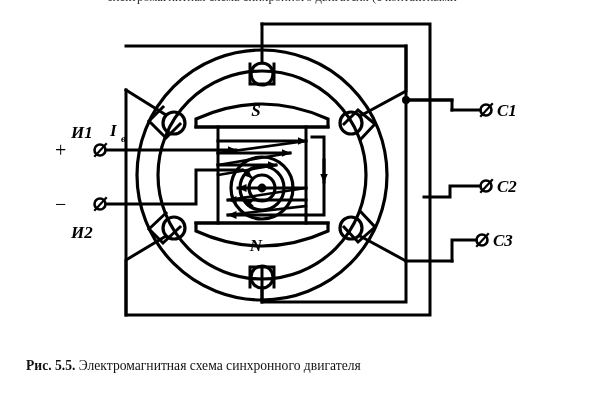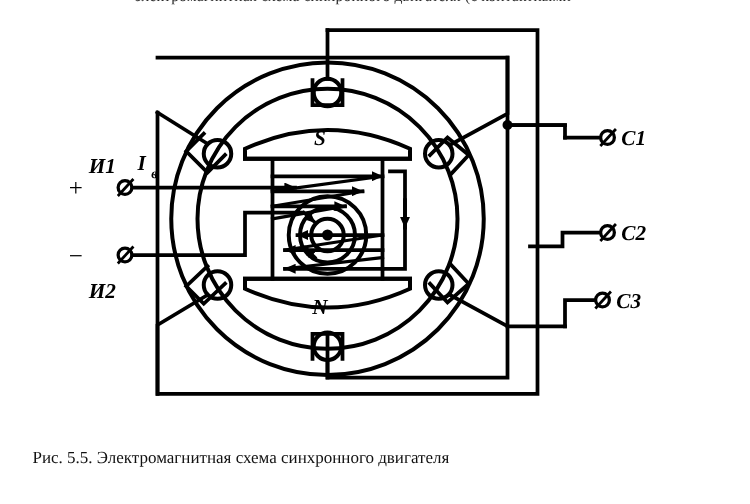--- a/index.html
+++ b/index.html
@@ -54,21 +54,21 @@
     position: absolute;
     left: 26px;
     top: 358px;
     width: 560px;
     font-family: "Liberation Serif", serif;
     font-size: 13.6px;
     color: #111111;
     white-space: nowrap;
   }
   #caption .cap-num {
-    font-weight: normal;
+    font-weight: bold;
   }
   .svg-label {
     font-family: "Liberation Serif", serif;
     font-style: italic;
     font-weight: bold;
   }
 </style>
 </head>
 <body>
 

